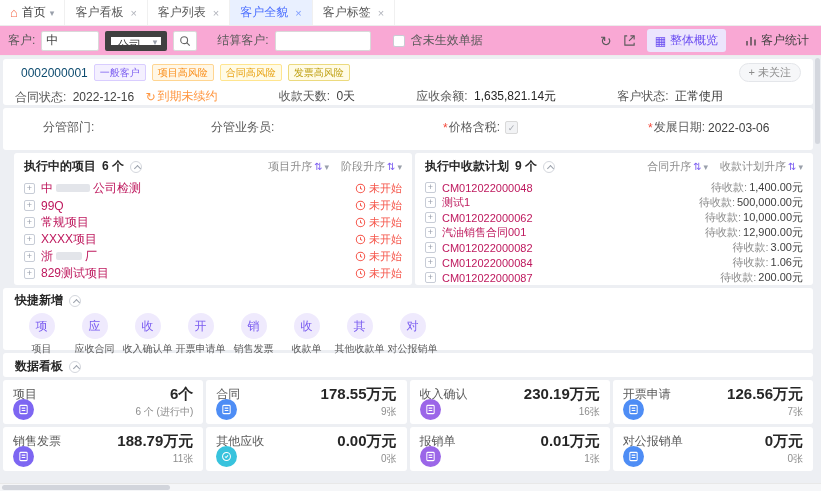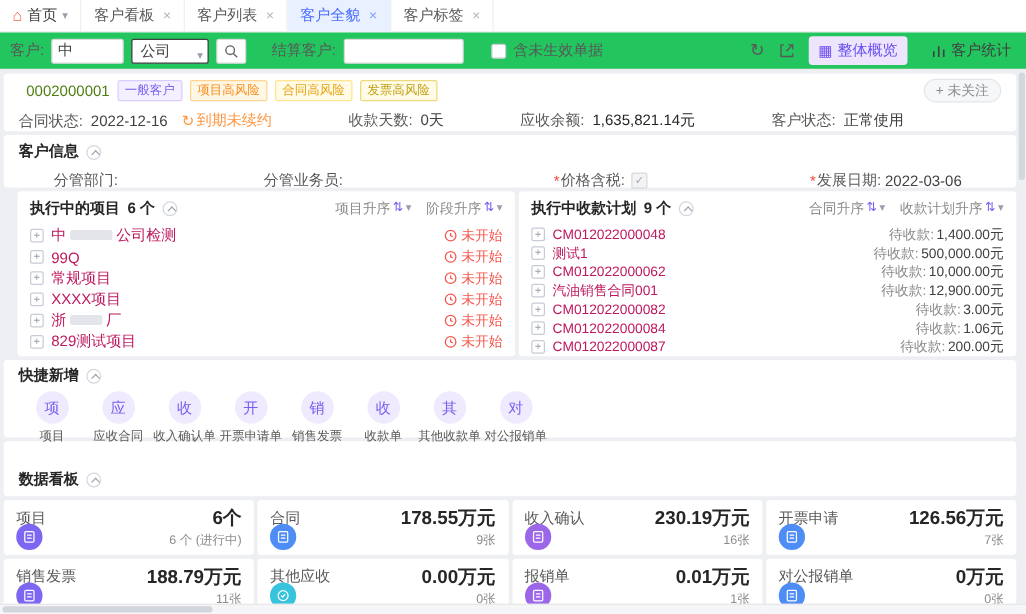--- a/index.html
+++ b/index.html
@@ -11,42 +11,42 @@
   .tabbar { height:26px; background:#fff; display:flex; align-items:stretch; border-bottom:1px solid #ececec; }
   .home { display:flex; align-items:center; gap:4px; padding:0 10px; border-right:1px solid #f0f0f0; cursor:pointer; }
   .home-ic { color:#f5694a; font-size:13px; }
   .tab { display:flex; align-items:center; gap:7px; padding:0 10px; color:#595959; border-right:1px solid #f0f0f0; cursor:pointer; }
   .tab.active { background:#e9f0ff; color:#4c6fff; }
   .close { color:#b0b3bb; font-size:11px; }
   .tab.active .close { color:#7d9bff; }
   .caret { color:#9aa0ab; font-size:9px; }
 
   
-  .toolbar { height:30px; background:#22c55e; display:flex; align-items:center; padding:0 8px; gap:6px; border-bottom:1px solid #ececec; }
+  .toolbar { height:30px; background:#f9a8d4; display:flex; align-items:center; padding:0 8px; gap:6px; border-bottom:1px solid #ececec; }
   .lbl { color:#595959; }
   .inp { height:20px; border:1px solid #d9d9d9; border-radius:2px; padding:0 4px; font:inherit; width:58px; color:#404040; outline:none; }
-  .sel { height:20px; border:1px solid #404040; border-radius:2px; padding:0 16px 0 6px; position:relative; display:flex; align-items:flex-end; min-width:62px; background:#fff; cursor:pointer; }
+  .sel { height:20px; border:6px solid #404040; border-radius:2px; padding:0 16px 0 6px; position:relative; display:flex; align-items:flex-start; min-width:62px; background:#fff; cursor:pointer; }
   .sel .caret { position:absolute; right:4px; }
   .sq-btn { width:24px; height:20px; border:1px solid #d9d9d9; border-radius:2px; background:#fff; display:flex; align-items:center; justify-content:center; cursor:pointer; }
   .chk { width:12px; height:12px; border:1px solid #c9ccd4; border-radius:2px; background:#fff; display:inline-block; cursor:pointer; }
   .tool-right { margin-left:auto; display:flex; align-items:center; gap:11px; }
   .ghost-ic { color:#595959; font-size:14px; cursor:pointer; }
   .btn { display:flex; align-items:center; gap:4px; border:none; background:none; font:inherit; cursor:pointer; border-radius:3px; padding:3px 8px; }
   .btn-overview { background:#ece5fd; color:#6a4cf1; }
   .btn-stats { color:#404040; padding-right:4px; }
 
   
   .content { padding:3px 8px 0 3px; }
   .panel { background:#fff; border-radius:3px; margin-bottom:3px; }
 
   
   .cust { padding:4px 12px 4px; height:46px; }
   .cust-r1 { display:flex; align-items:center; height:19px; }
   .cust-name { font-size:13px; font-weight:bold; color:#262626; }
-  .cust-code { color:#4d7c0f; margin-left:6px; }
+  .cust-code { color:#0c4a6e; margin-left:6px; }
   .tag { font-size:10px; padding:0 5px; border-radius:2px; margin-left:6px; line-height:15px; }
   .tag-purple { color:#7a5cf0; background:#f4f0ff; border:1px solid #d9cdff; }
   .tag-orange { color:#fa8c16; background:#fff7e6; border:1px solid #ffd591; }
   .tag-yellow { color:#e8a211; background:#fffbe6; border:1px solid #ffe58f; }
   .tag-gold   { color:#bfa013; background:#fffbe6; border:1px solid #ecda7e; }
   .follow { margin-left:auto; font-size:11px; color:#8c8c8c; background:#f6f7f9; border:1px solid #e4e6ea; border-radius:10px; padding:1px 9px; cursor:pointer; }
   .cust-r2 { display:flex; align-items:center; margin-top:6px; padding-right:78px; justify-content:space-between; color:#595959; }
   .val { color:#404040; margin-left:3px; }
   .val-strong { color:#262626; }
   .warn { color:#ff9640; display:inline-flex; align-items:center; gap:2px; margin-left:8px; }
@@ -85,21 +85,21 @@
   .pend b { color:#404040; font-weight:normal; margin-left:2px; }
 
   
   .quick { padding:4px 12px 2px; height:62px; }
   .q-items { display:flex; margin-top:4px; }
   .q-item { width:53px; display:flex; flex-direction:column; align-items:center; gap:3px; cursor:pointer; }
   .q-circle { width:26px; height:26px; border-radius:50%; background:#efeafd; color:#7a5cf0; display:flex; align-items:center; justify-content:center; font-size:12px; }
   .q-label { font-size:10px; color:#595959; white-space:nowrap; }
 
   
-  .dash-band { padding:22px 12px; height:24px; }
+  .dash-band { padding:5px 12px; height:24px; }
   .cards { display:grid; grid-template-columns:repeat(4,1fr); gap:3px; margin-bottom:3px; }
   .card { background:#fff; border-radius:3px; height:44px; position:relative; cursor:pointer; }
   .card-label { position:absolute; top:6px; left:10px; color:#595959; }
   .card-value { position:absolute; top:5px; right:10px; font-size:15px; font-weight:bold; color:#262626; }
   .card-sub { position:absolute; top:25px; right:10px; font-size:10px; color:#8c8c8c; }
   .card-ic { position:absolute; left:10px; bottom:4px; width:21px; height:21px; border-radius:50%; display:flex; align-items:center; justify-content:center; }
   .c-purple{background:#7d66f2;} .c-blue{background:#4e8df5;} .c-violet{background:#9b66e8;} .c-teal{background:#38c3dd;}
 
   
   .vscroll { position:absolute; right:1px; top:58px; width:5px; height:86px; background:#d4d7de; border-radius:3px; }
@@ -201,24 +201,20 @@
           <span class="val val-strong">1,635,821.14元</span>
         </span>
         <span>
           <span class="lbl">客户状态:</span>
           <span class="val">正常使用</span>
         </span>
       </div>
     </div>
 
     <div class="panel info">
-      <div class="sec-title">
-        <span>客户信息</span>
-        <span class="collapse"></span>
-      </div>
       <div class="info-fields">
         <div class="f f-dept">
           <span class="lbl">分管部门:</span>
         </div>
         <div class="f f-sales">
           <span class="lbl">分管业务员:</span>
         </div>
         <div class="f f-price">
           <span class="req">*</span>
           <span class="lbl">价格含税:</span>

